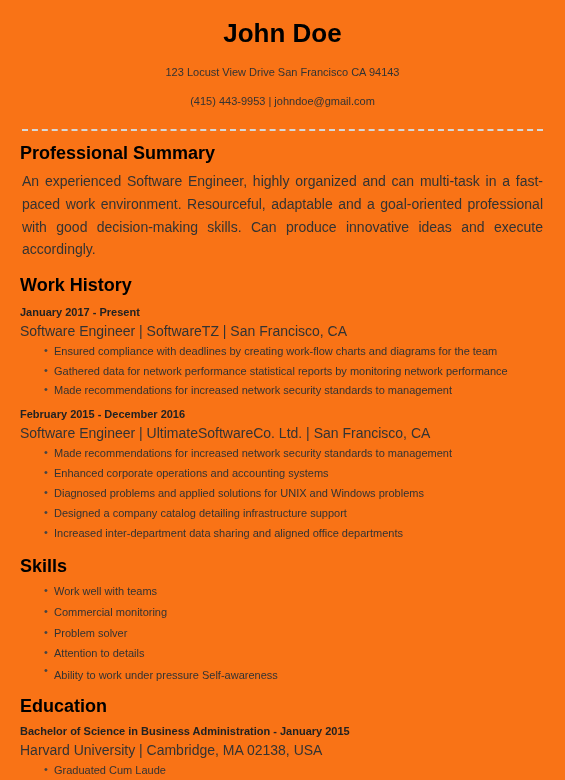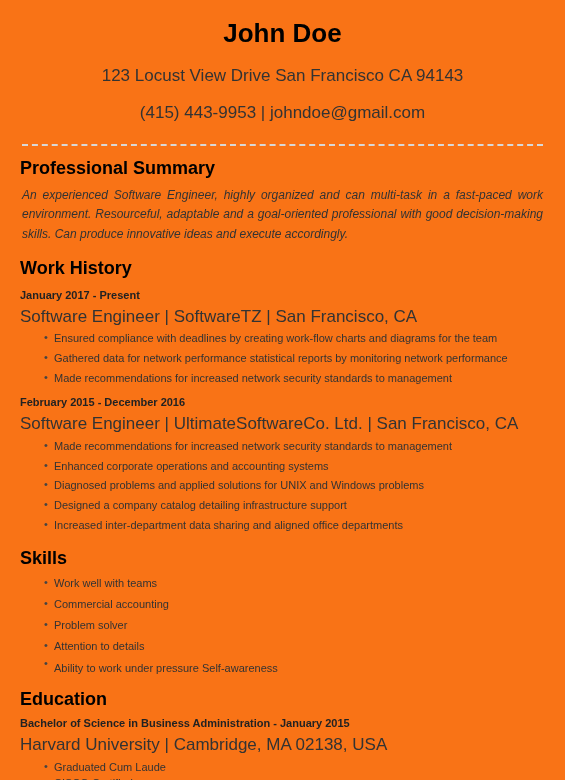--- a/index.html
+++ b/index.html
@@ -26,21 +26,21 @@
     text-align: center;
     font-size: 26px;
     font-weight: bold;
     color: #000000;
     letter-spacing: 0px;
     margin: 18px 0 0 0;
     line-height: 1.2;
   }
   .contact-line {
     text-align: center;
-    font-size: 17px;
+    font-size: 11px;
     color: #333333;
     margin-top: 16px;
     line-height: 1.3;
   }
   .contact-line.second {
     margin-top: 15px;
   }
 
   .divider {
     margin: 20px 2px 0 2px;
@@ -55,43 +55,42 @@
   }
   .section-title {
     font-size: 18px;
     font-weight: bold;
     color: #000000;
     margin: 0 0 6px 0;
     line-height: 1.2;
   }
 
   .summary-text {
-    font-size: 12px;
+    font-size: 14px;
     line-height: 1.62;
     text-align: justify;
     color: #333333;
     margin: 4px 2px 0 2px;
-    font-style: italic;
   }
 
   
   .entry {
     margin-top: 8px;
   }
   .entry:first-of-type {
     margin-top: 4px;
   }
   .entry-date {
     font-size: 11px;
     font-weight: bold;
     color: #222222;
     line-height: 1.45;
   }
   .entry-sub {
-    font-size: 17px;
+    font-size: 14px;
     color: #333333;
     line-height: 1.5;
   }
 
   ul.bullets {
     list-style: none;
     margin: 2px 0 0 0;
     padding: 0;
   }
   ul.bullets li {
@@ -174,21 +173,21 @@
           <li>Designed a company catalog detailing infrastructure support</li>
           <li>Increased inter-department data sharing and aligned office departments</li>
         </ul>
       </div>
     </div>
 
     <div class="section section-skills">
       <div class="section-title">Skills</div>
       <ul class="bullets skills">
         <li>Work well with teams</li>
-        <li>Commercial accounting</li>
+        <li>Commercial monitoring</li>
         <li>Problem solver</li>
         <li>Attention to details</li>
       </ul>
       <ul class="bullets skills-last">
         <li>Ability to work under pressure Self-awareness</li>
       </ul>
     </div>
 
     <div class="section section-education">
       <div class="section-title">Education</div>

